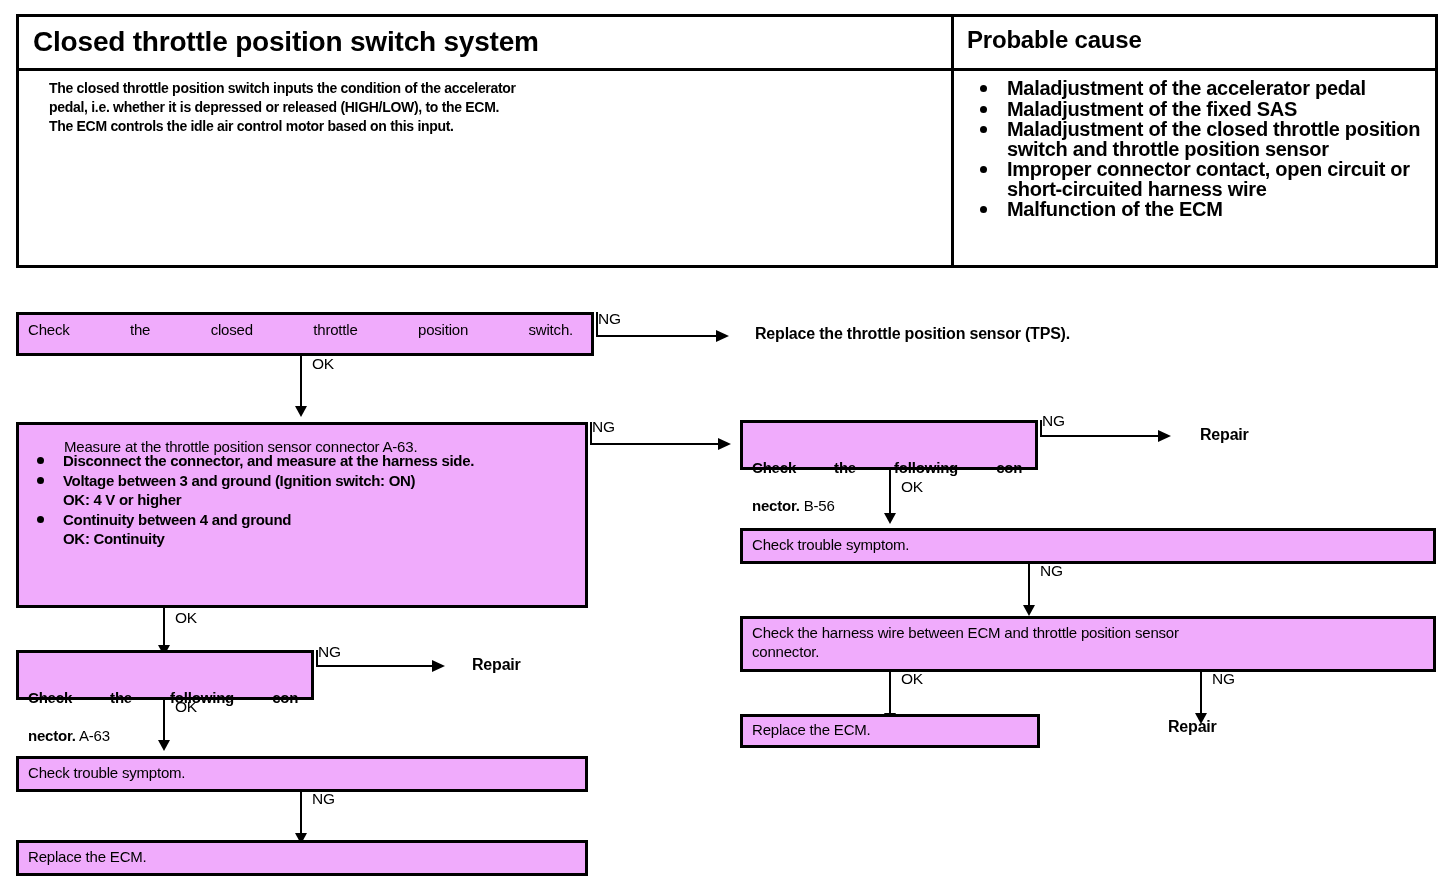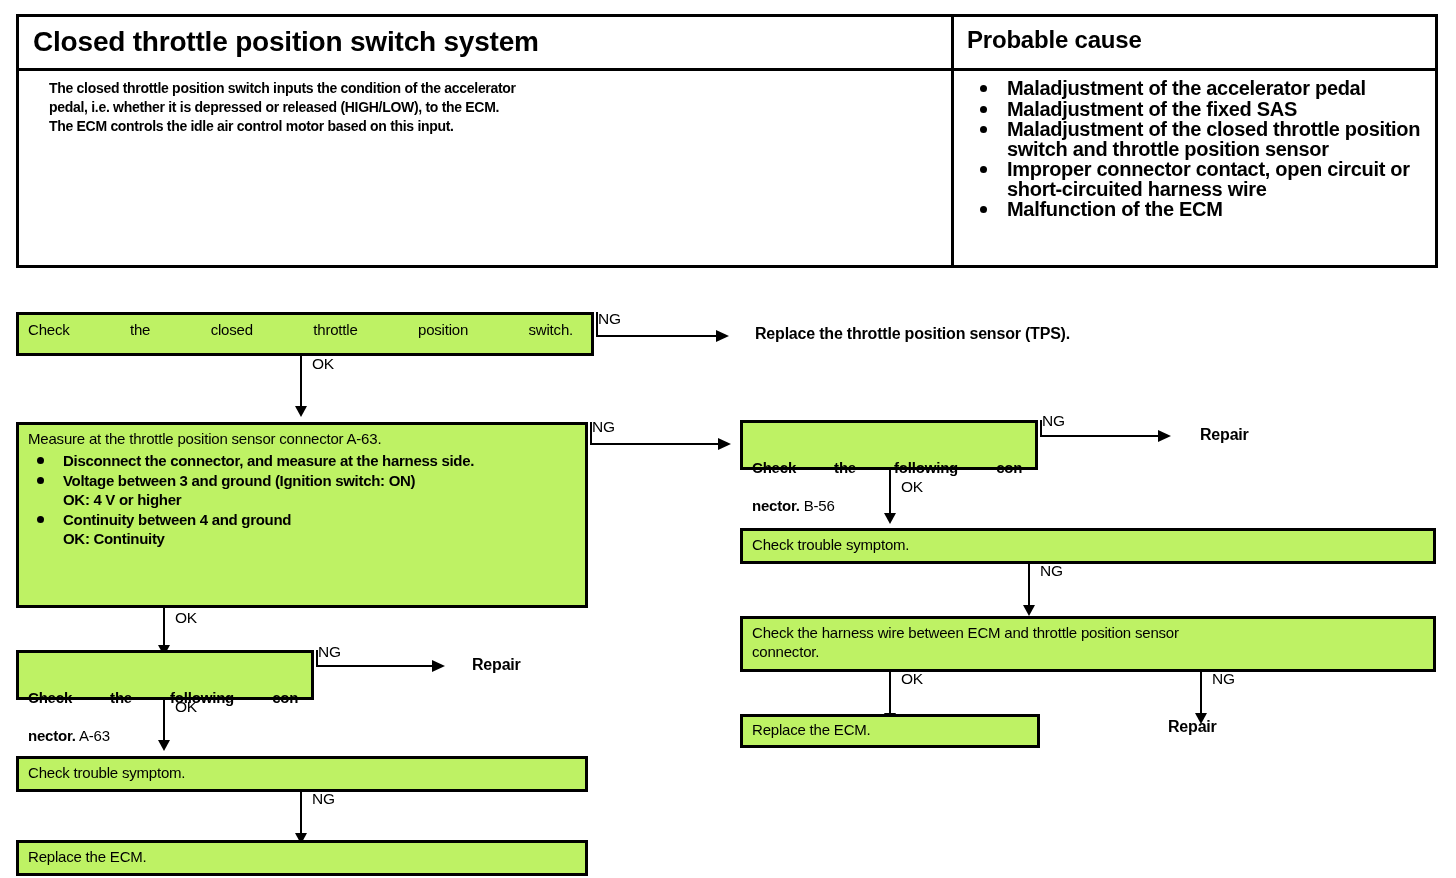--- a/index.html
+++ b/index.html
@@ -34,21 +34,21 @@
     position:absolute;left:948px;top:62px;width:470px;
     font-size:20px;font-weight:bold;line-height:19.5px;letter-spacing:-0.3px;
   }
   .cause-item{position:relative;padding-left:40px;margin-bottom:1px;}
   .cause-item .bullet{
     position:absolute;left:13px;top:6px;width:7px;height:7px;border-radius:50%;background:#000;
   }
 
   
   .fbox{
-    position:absolute;border:3px solid #000;box-sizing:border-box;background:#bef264;
+    position:absolute;border:3px solid #000;box-sizing:border-box;background:#f0abfc;
     font-size:15px;line-height:19px;letter-spacing:-0.2px;
   }
   .fbox .txt{position:absolute;left:9px;top:5px;right:6px;}
   .plain{font-weight:normal;}
   .bold{font-weight:bold;margin-top:32px;}
   .just{ text-align:justify; }
   .just::after{content:"";display:inline-block;width:100%;}
 
   .blabel{position:absolute;font-size:16px;font-weight:bold;letter-spacing:-0.2px;white-space:nowrap;}
   .flabel{position:absolute;font-size:15.5px;font-weight:normal;letter-spacing:-0.2px;white-space:nowrap;}
@@ -118,21 +118,21 @@
 <div class="hline" style="left:596px;top:335px;width:122px;"></div>
 <div class="arrow-right" style="left:716px;top:330px;"></div>
 <div class="flabel" style="left:598px;top:310px;">NG</div>
 <div class="blabel" style="left:755px;top:325px;">Replace the throttle position sensor (TPS).</div>
 
 <div class="vline" style="left:300px;top:356px;height:52px;"></div>
 <div class="arrow-down" style="left:295px;top:406px;"></div>
 <div class="flabel" style="left:312px;top:355px;">OK</div>
 
 <div class="fbox" style="left:16px;top:422px;width:572px;height:186px;">
-  <div class="txt plain" style="top:4px;">Measure at the throttle position sensor connector A-63.</div>
+  <div class="txt plain" style="top:12px;margin-left:36px;">Measure at the throttle position sensor connector A-63.</div>
   <div class="measure-list">
     <div class="m-item">
       <span class="bullet"></span>
       <span>Disconnect the connector, and measure at the harness side.</span>
     </div>
     <div class="m-item">
       <span class="bullet"></span>
       <span>Voltage between 3 and ground (Ignition switch: ON)</span>
       <div class="m-sub">OK: 4 V or higher</div>
     </div>

